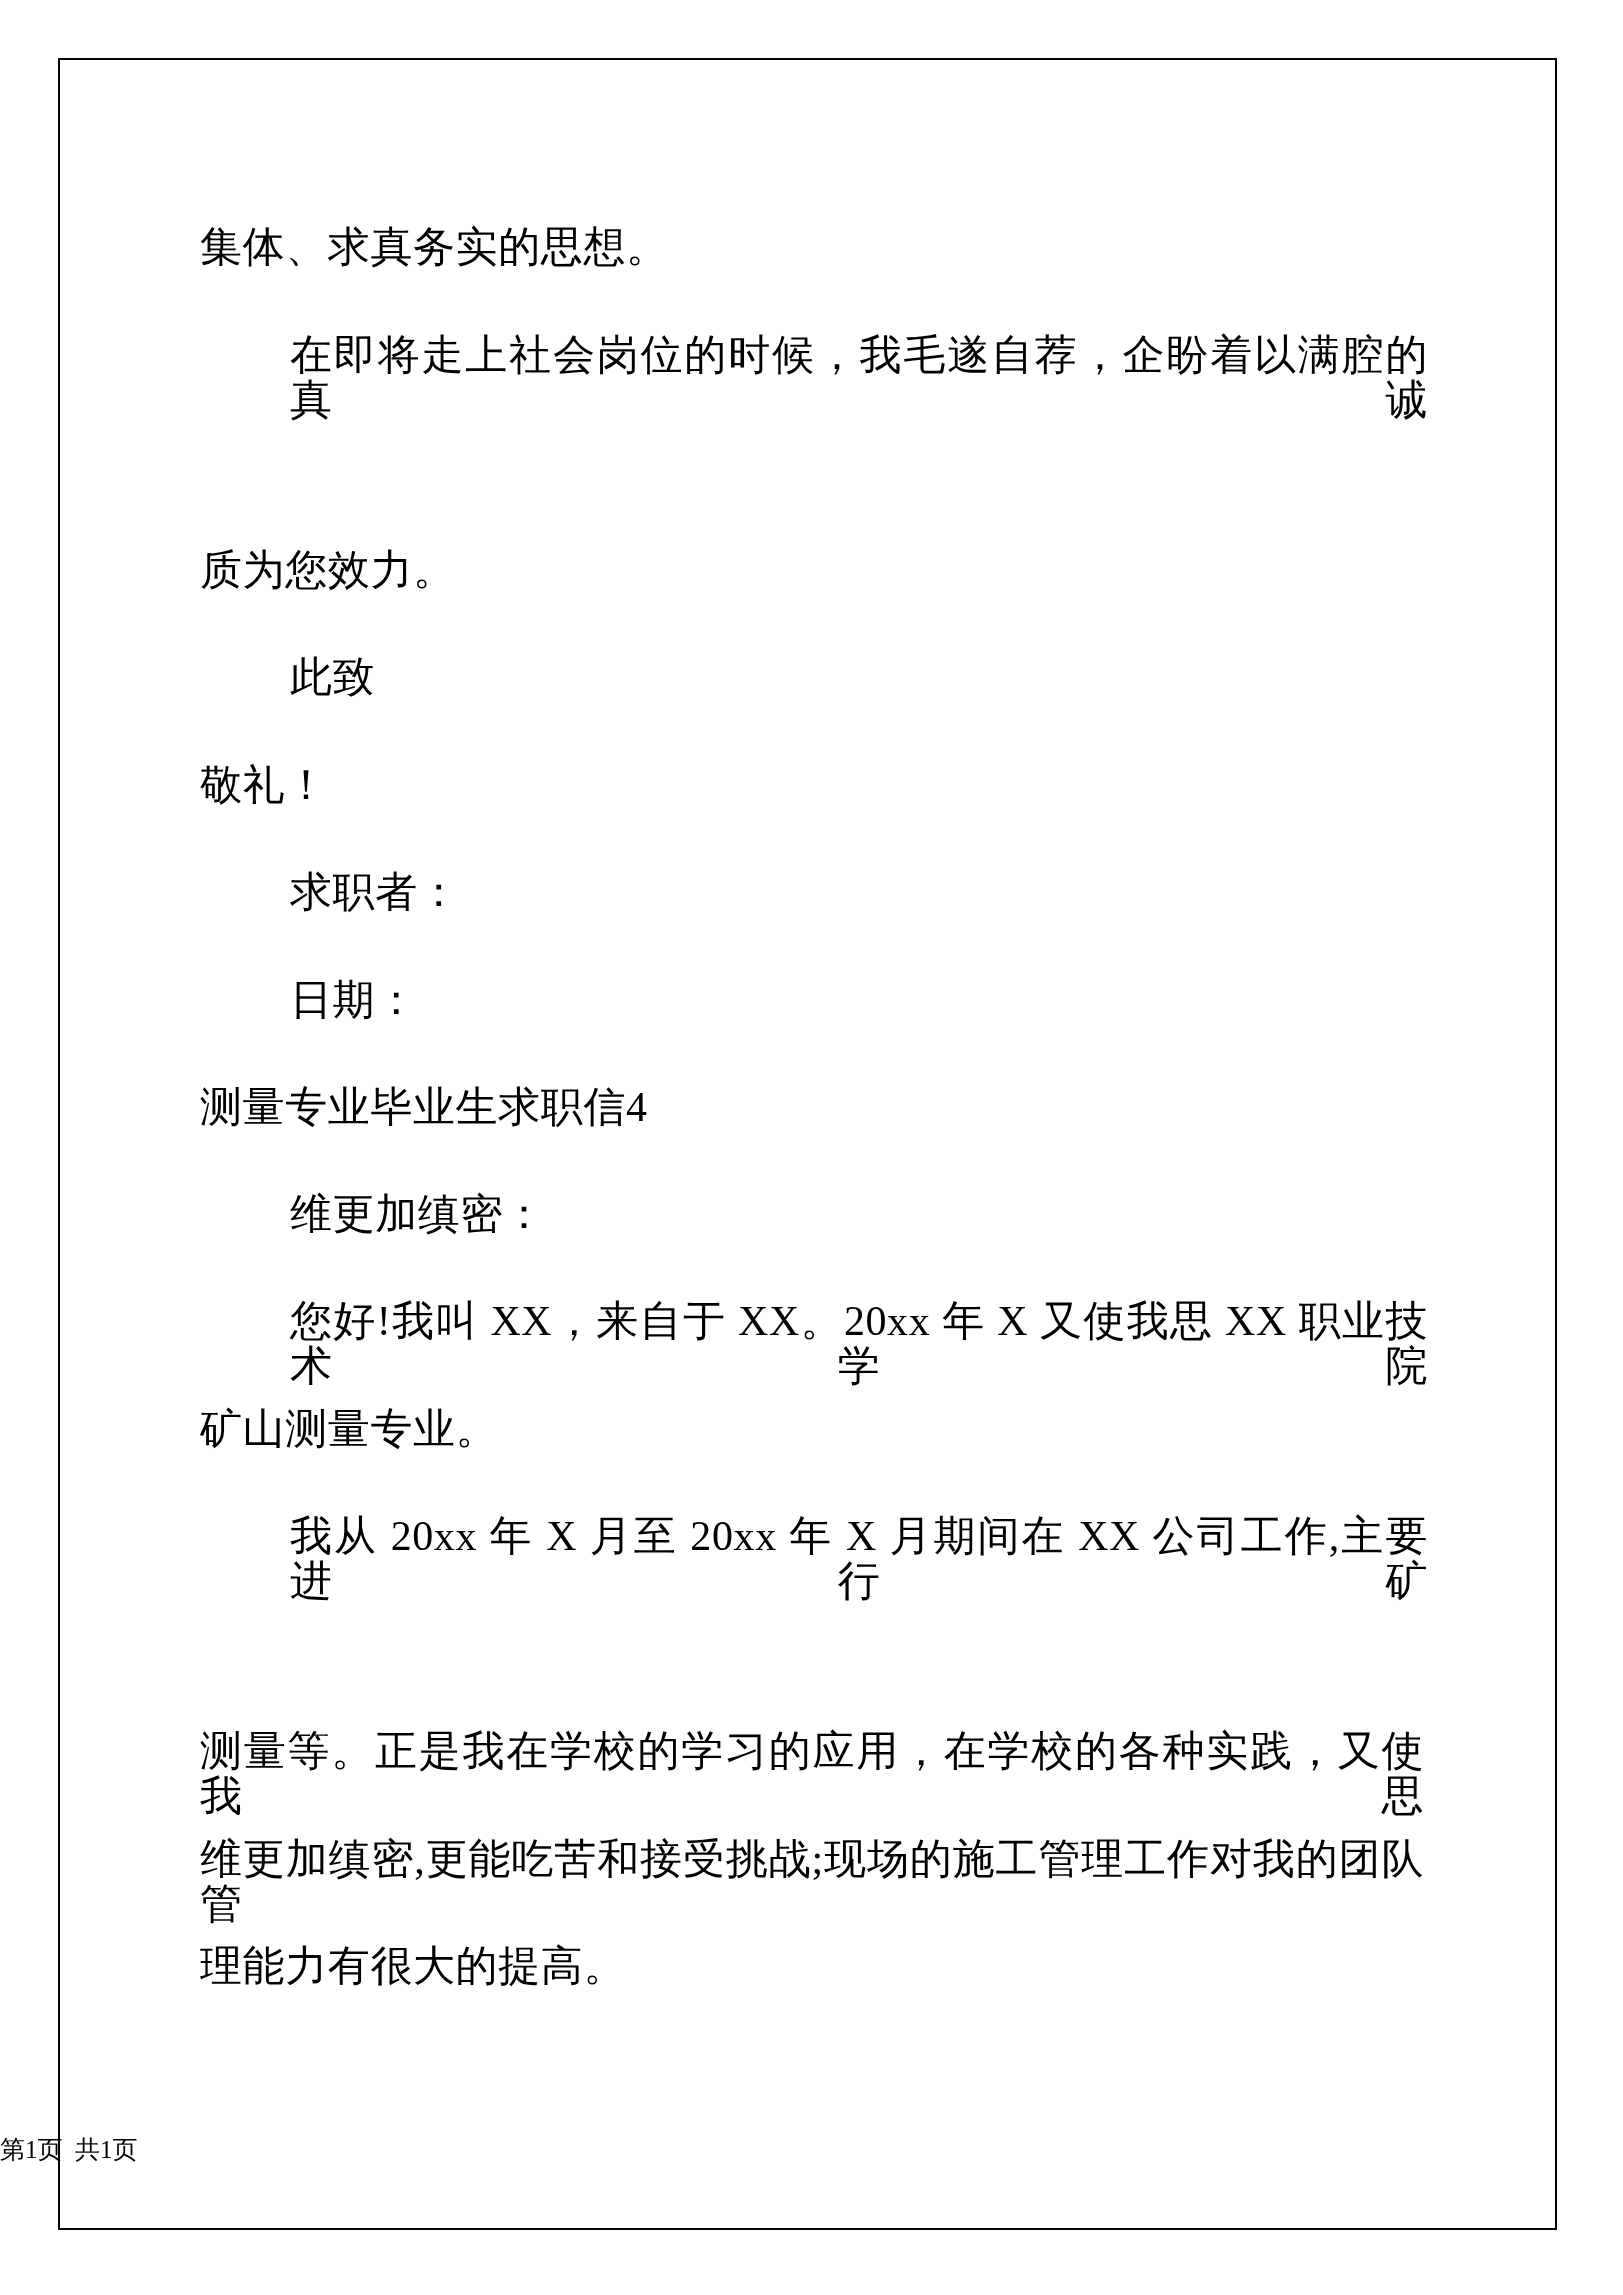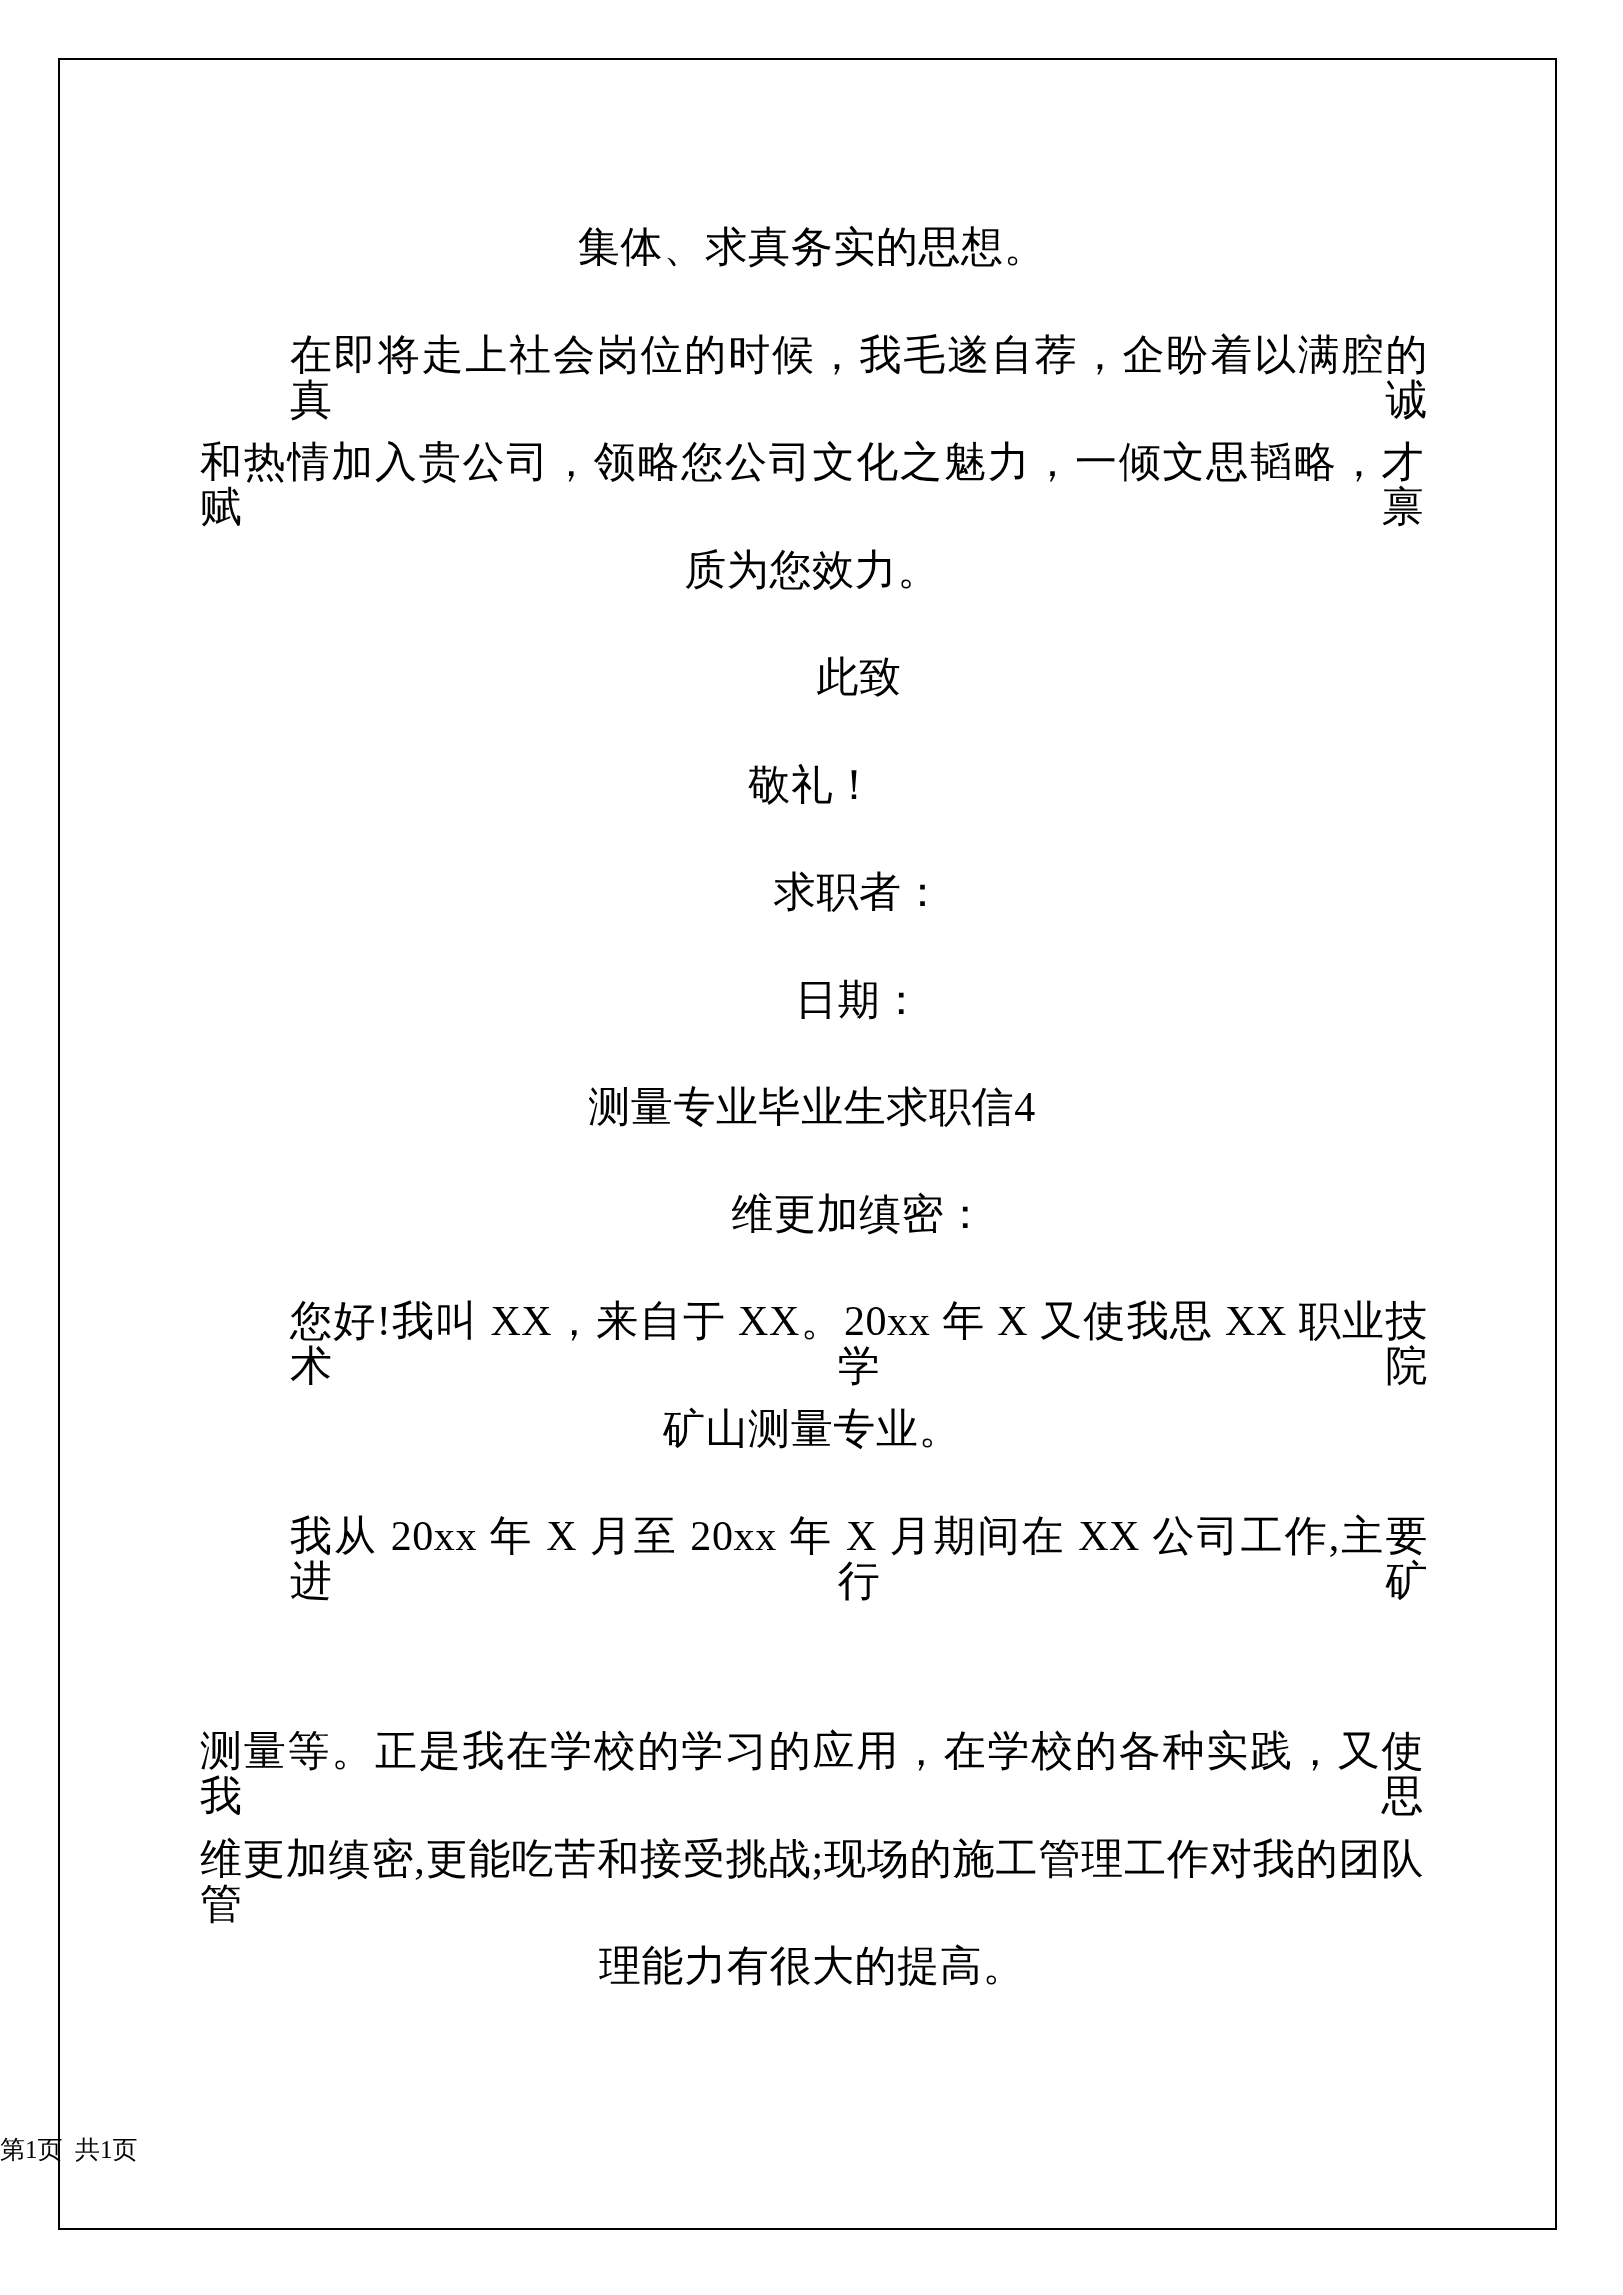--- a/index.html
+++ b/index.html
@@ -25,21 +25,21 @@
     border: 2.2px solid #000000;
     box-sizing: border-box;
   }
   .line {
     position: absolute;
     left: 200px;
     width: 1224px;
     font-size: 42px;
     line-height: 1.06;
     white-space: nowrap;
-    text-align: center;
+    text-align: left;
     letter-spacing: 0.6px;
   }
   .line.indent {
     left: 290px;
     width: 1138px;
   }
   .line.justify {
     white-space: normal;
     text-align: justify;
     text-align-last: justify;
@@ -56,21 +56,20 @@
   }
 </style>
 </head>
 <body>
 
 <div class="page">
   <div class="page-border"></div>
 
   <div class="line" style="top:225px">集体、求真务实的思想。</div>
   <div class="line indent justify" style="top:333px">在即将走上社会岗位的时候，我毛遂自荐，企盼着以满腔的真诚</div>
-  <div class="line justify" style="top:440px">和热情加入贵公司，领略您公司文化之魅力，一倾文思韬略，才赋禀</div>
   <div class="line" style="top:548px">质为您效力。</div>
   <div class="line indent" style="top:655px">此致</div>
   <div class="line" style="top:763px">敬礼！</div>
   <div class="line indent" style="top:870px">求职者：</div>
   <div class="line indent" style="top:978px">日期：</div>
   <div class="line" style="top:1085px">测量专业毕业生求职信4</div>
   <div class="line indent" style="top:1192px">维更加缜密：</div>
   <div class="line indent justify" style="top:1299px">您好!我叫 XX，来自于 XX。20xx 年 X 又使我思 XX 职业技术学院</div>
   <div class="line" style="top:1407px">矿山测量专业。</div>
   <div class="line indent justify" style="top:1514px">我从 20xx 年 X 月至 20xx 年 X 月期间在 XX 公司工作,主要进行矿</div>

